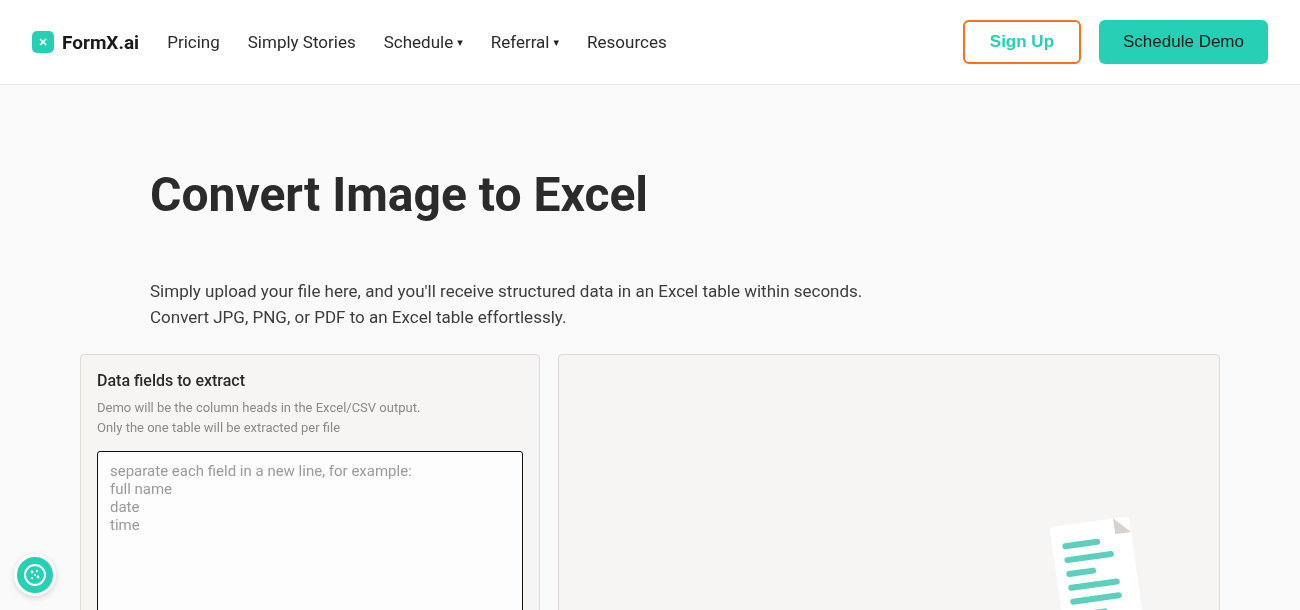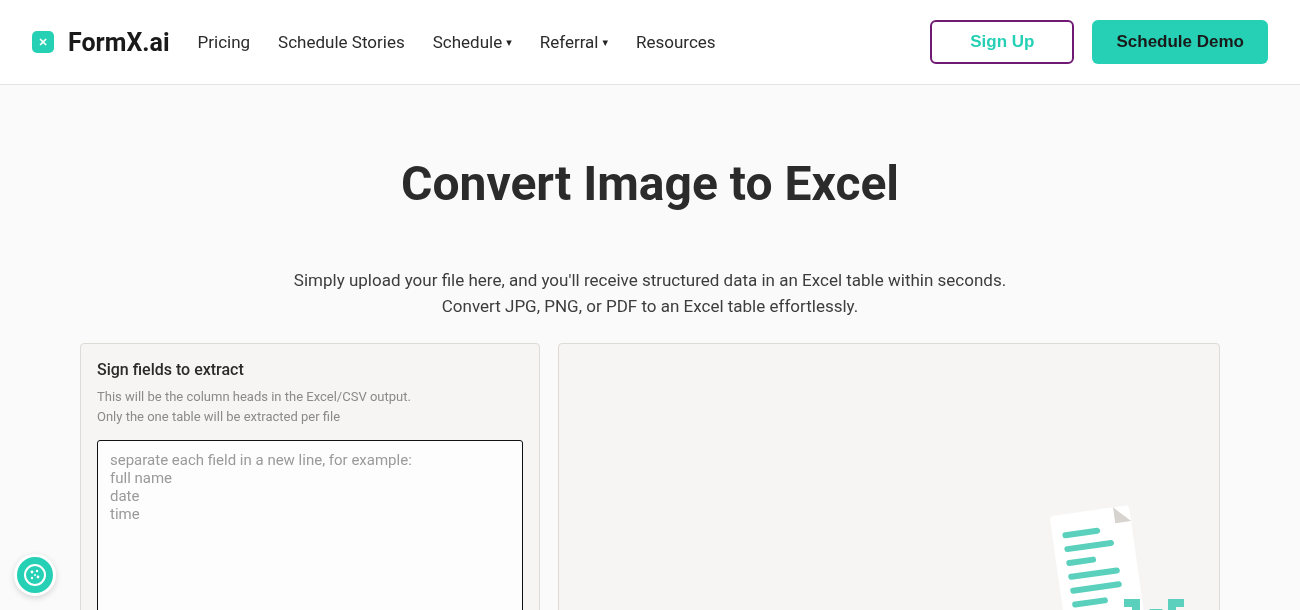--- a/index.html
+++ b/index.html
@@ -20,23 +20,23 @@
     background: #fff;
   }
   .header-left {
     display: flex;
     align-items: center;
     gap: 28px;
   }
   .logo {
     display: flex;
     align-items: center;
-    gap: 14px;
-    font-weight: 700;
-    font-size: 25px;
+    gap: 8px;
+    font-weight: 700;
+    font-size: 19px;
     color: #1a1a1a;
   }
   .logo-icon {
     width: 22px;
     height: 22px;
     background: #25d0b5;
     border-radius: 5px;
     display: flex;
     align-items: center;
     justify-content: center;
@@ -66,48 +66,47 @@
   .chevron {
     font-size: 11px;
     color: #222;
   }
   .header-right {
     display: flex;
     align-items: center;
     gap: 18px;
   }
   .btn-signup {
-    border: 2px solid #701a75;
+    border: 2px solid #f97316;
     background: #fff;
     color: #25d0b5;
     font-weight: 700;
     font-size: 17px;
-    padding: 10px 38px;
+    padding: 10px 25px;
     border-radius: 6px;
     cursor: pointer;
   }
   .btn-demo {
     border: none;
     background: #25d0b5;
     color: #1a1a1a;
-    font-weight: 700;
+    font-weight: 400;
     font-size: 17px;
     padding: 12px 24px;
     border-radius: 6px;
     cursor: pointer;
   }
   main {
     background: #fafafa;
     padding: 70px 0 0 0;
     min-height: calc(610px - 88px);
   }
   .hero {
-    text-align: center;
     max-width: 1000px;
-    margin: 0 auto;
+    margin: 11px auto;
   }
   .hero h1 {
     font-size: 48px;
     font-weight: 700;
     color: #2b2b2b;
     margin-bottom: 56px;
   }
   .hero p {
     font-size: 17px;
     color: #3d3d3d;
@@ -195,21 +194,21 @@
   <div class="header-left">
     <div class="logo">
       <span class="logo-icon"></span>
       <span>FormX.ai</span>
     </div>
     <nav>
       <div class="nav-link">
         <span>Pricing</span>
       </div>
       <div class="nav-link">
-        <span>Schedule Stories</span>
+        <span>Simply Stories</span>
       </div>
       <div class="nav-link">
         <span>Schedule</span>
         <span class="chevron">▾</span>
       </div>
       <div class="nav-link">
         <span>Referral</span>
         <span class="chevron">▾</span>
       </div>
       <div class="nav-link">
@@ -225,23 +224,23 @@
 
 <main>
   <div class="hero">
     <h1>Convert Image to Excel</h1>
     <p>Simply upload your file here, and you'll receive structured data in an Excel table within seconds.</p>
     <p>Convert JPG, PNG, or PDF to an Excel table effortlessly.</p>
   </div>
 
   <div class="panels">
     <div class="panel-left">
-      <h3>Sign fields to extract</h3>
+      <h3>Data fields to extract</h3>
       <div class="hint">
-        <div>This will be the column heads in the Excel/CSV output.</div>
+        <div>Demo will be the column heads in the Excel/CSV output.</div>
         <div>Only the one table will be extracted per file</div>
       </div>
       <textarea class="fields-textarea" placeholder="separate each field in a new line, for example:
 full name
 date
 time" style=""></textarea>
     </div>
 
     <div class="panel-right">
       <div class="upload-illustration">

